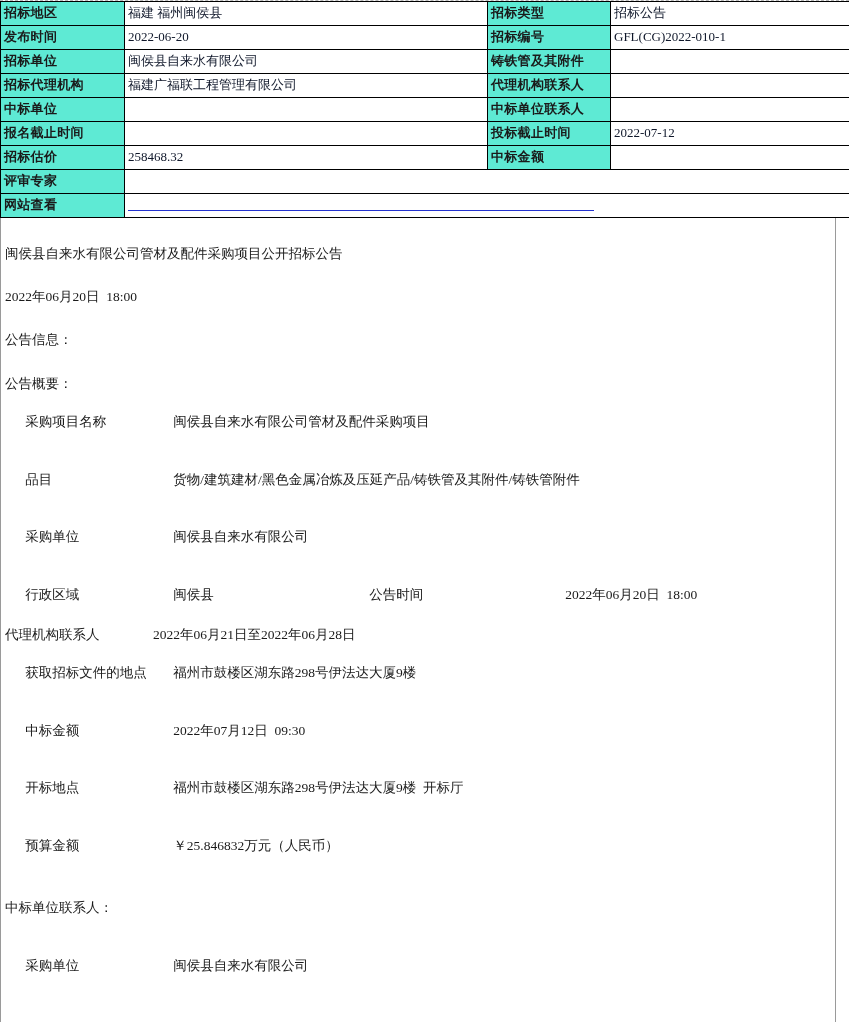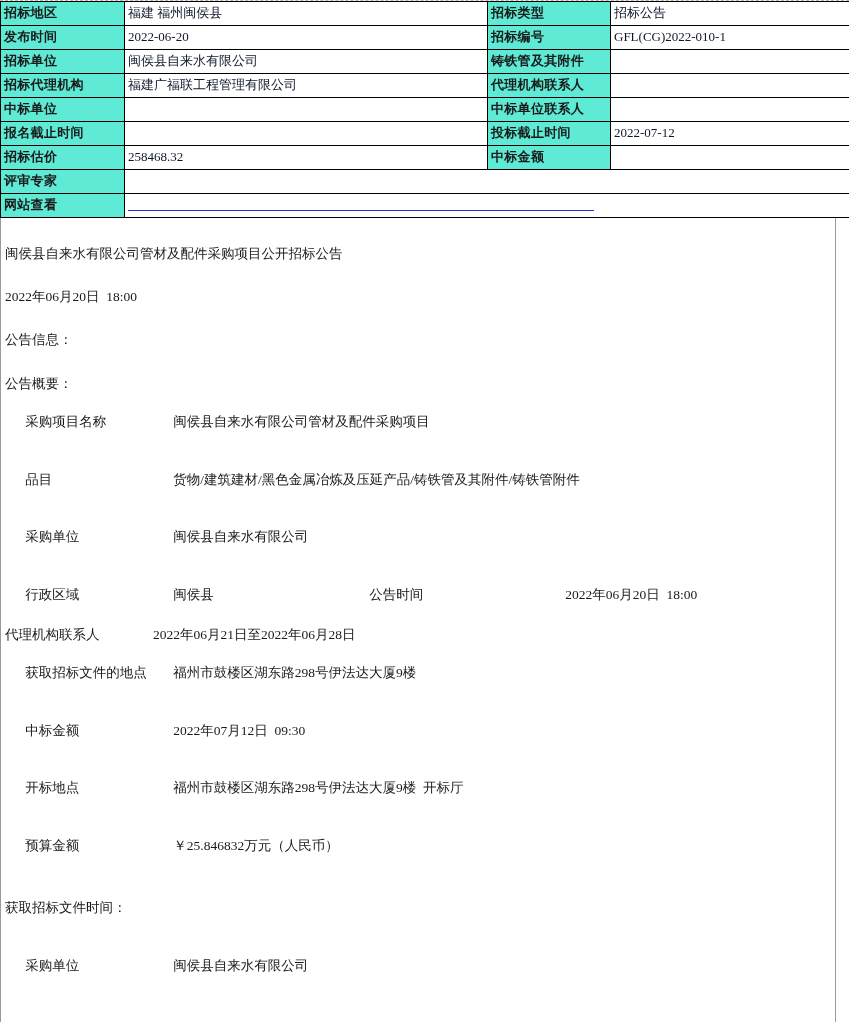--- a/index.html
+++ b/index.html
@@ -198,21 +198,21 @@
     </div>
     <div class="kv">
       <span class="k">中标金额</span><span class="v">2022年07月12日  09:30</span>
     </div>
     <div class="kv">
       <span class="k">开标地点</span><span class="v">福州市鼓楼区湖东路298号伊法达大厦9楼  开标厅</span>
     </div>
     <div class="kv">
       <span class="k">预算金额</span><span class="v">￥25.846832万元（人民币）</span>
     </div>
-    <div class="line">获取招标文件时间：</div>
+    <div class="line">中标单位联系人：</div>
 
     <div class="blankline"></div>
 
     <div class="kv">
       <span class="k">采购单位</span><span class="v">闽侯县自来水有限公司</span>
     </div>
     <div class="kv">
       
     </div>
 

